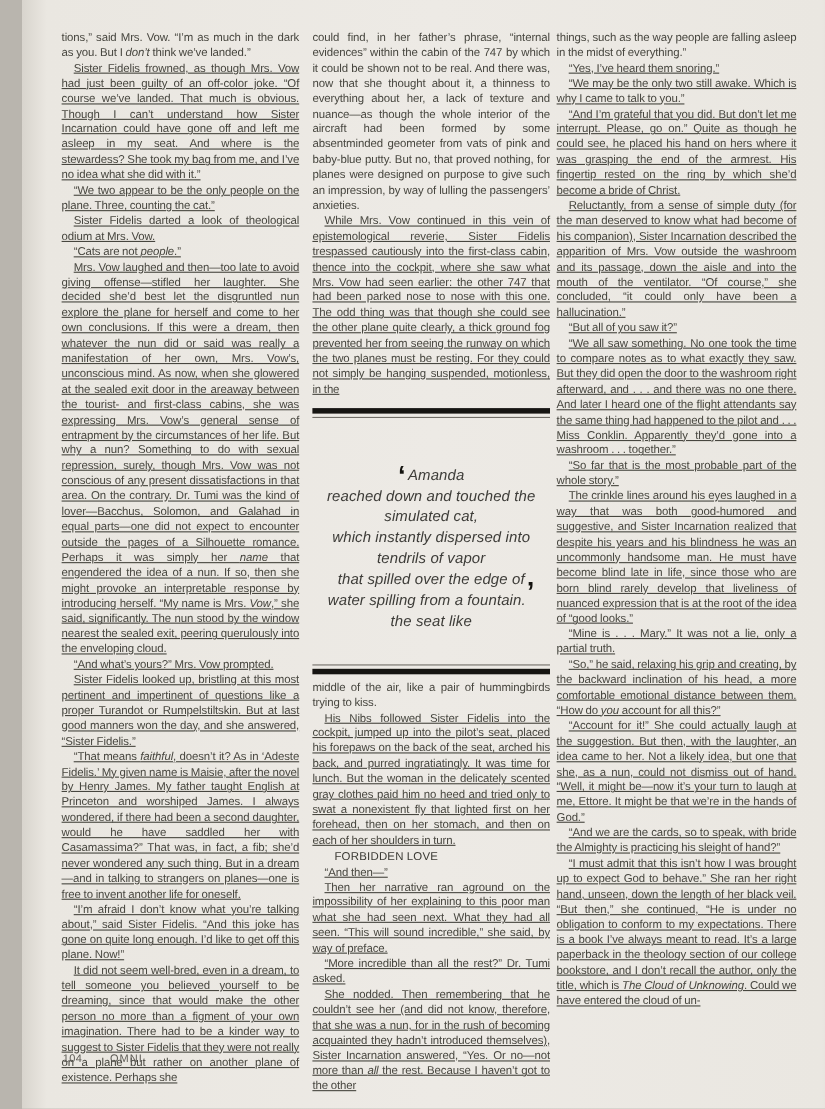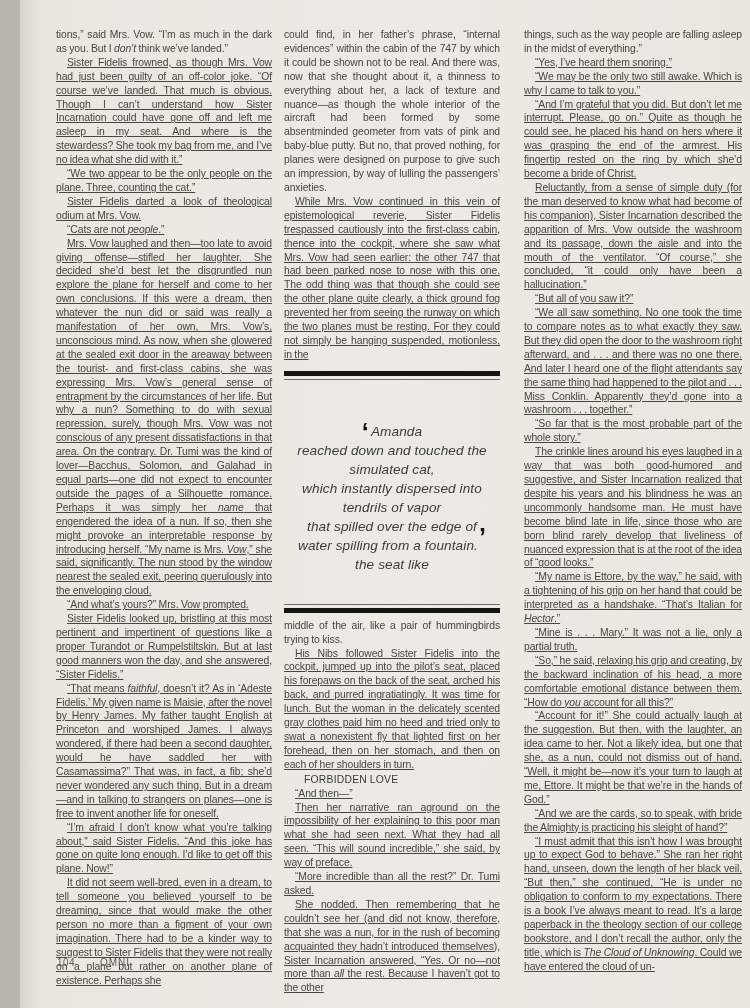--- a/index.html
+++ b/index.html
@@ -17,21 +17,21 @@
     margin-left:20px;
   }
   .col{
     position:absolute;
     top:28px;
     width:216px;
     color:#47463f;
   }
   #col1{left:36px;}
   #col2{left:264px;}
-  #col3{left:504px;width:218px;}
+  #col3{left:486px;width:218px;}
   .col p{
     margin:0;
     font-size:10.4px;
     line-height:13.9px;
     text-align:justify;
     letter-spacing:-0.1px;
     word-spacing:-0.3px;
   }
   .col p.indent{text-indent:11px;text-decoration:underline;}
   .col p.subhead{
@@ -126,21 +126,20 @@
   <div class="col" id="col3">
       <p class="">things, such as the way people are falling asleep in the midst of everything.”</p>
       <p class=" indent">“Yes, I’ve heard them snoring.”</p>
       <p class=" indent">“We may be the only two still awake. Which is why I came to talk to you.”</p>
       <p class=" indent">“And I’m grateful that you did. But don’t let me interrupt. Please, go on.” Quite as though he could see, he placed his hand on hers where it was grasping the end of the armrest. His fingertip rested on the ring by which she’d become a bride of Christ.</p>
       <p class=" indent">Reluctantly, from a sense of simple duty (for the man deserved to know what had become of his companion), Sister Incarnation described the apparition of Mrs. Vow outside the washroom and its passage, down the aisle and into the mouth of the ventilator. “Of course,” she concluded, “it could only have been a hallucination.”</p>
       <p class=" indent">“But all of you saw it?”</p>
       <p class=" indent">“We all saw something. No one took the time to compare notes as to what exactly they saw. But they did open the door to the washroom right afterward, and . . . and there was no one there. And later I heard one of the flight attendants say the same thing had happened to the pilot and . . . Miss Conklin. Apparently they’d gone into a washroom . . . together.”</p>
       <p class=" indent">“So far that is the most probable part of the whole story.”</p>
       <p class=" indent">The crinkle lines around his eyes laughed in a way that was both good-humored and suggestive, and Sister Incarnation realized that despite his years and his blindness he was an uncommonly handsome man. He must have become blind late in life, since those who are born blind rarely develop that liveliness of nuanced expression that is at the root of the idea of “good looks.”</p>
-      <p class=" indent">“My name is Ettore, by the way,” he said, with a tightening of his grip on her hand that could be interpreted as a handshake. “That’s Italian for <i>Hector</i>.”</p>
       <p class=" indent">“Mine is . . . Mary.” It was not a lie, only a partial truth.</p>
       <p class=" indent">“So,” he said, relaxing his grip and creating, by the backward inclination of his head, a more comfortable emotional distance between them. “How do <i>you</i> account for all this?”</p>
       <p class=" indent">“Account for it!” She could actually laugh at the suggestion. But then, with the laughter, an idea came to her. Not a likely idea, but one that she, as a nun, could not dismiss out of hand. “Well, it might be—now it’s your turn to laugh at me, Ettore. It might be that we’re in the hands of God.”</p>
       <p class=" indent">“And we are the cards, so to speak, with bride the Almighty is practicing his sleight of hand?”</p>
       <p class=" indent">“I must admit that this isn’t how I was brought up to expect God to behave.” She ran her right hand, unseen, down the length of her black veil. “But then,” she continued, “He is under no obligation to conform to my expectations. There is a book I’ve always meant to read. It’s a large paperback in the theology section of our college bookstore, and I don’t recall the author, only the title, which is <i>The Cloud of Unknowing</i>. Could we have entered the cloud of un-</p>
     </div>
   <div class="footer">
     <span>104</span><span class="mag">OMNI</span>
   </div>
 </div>

